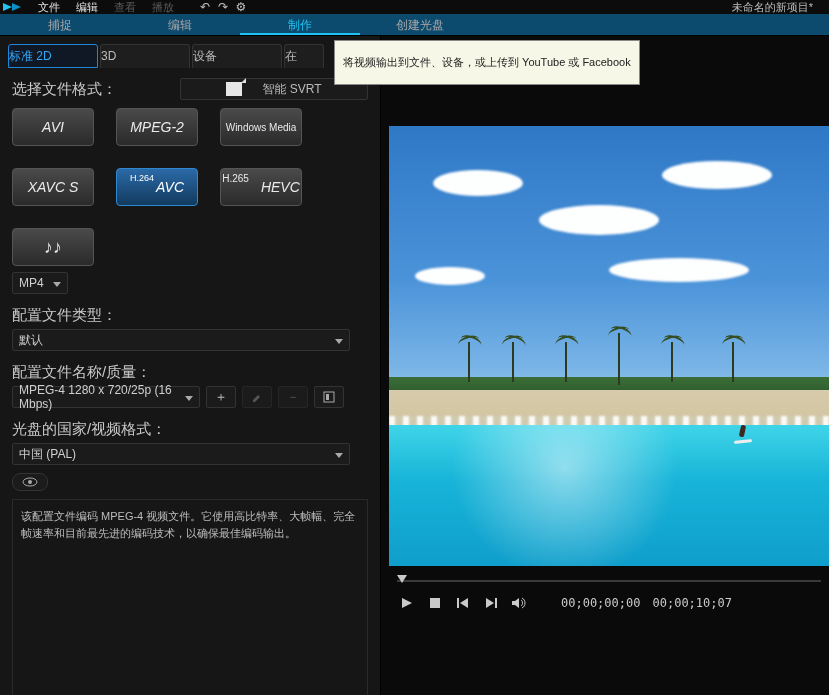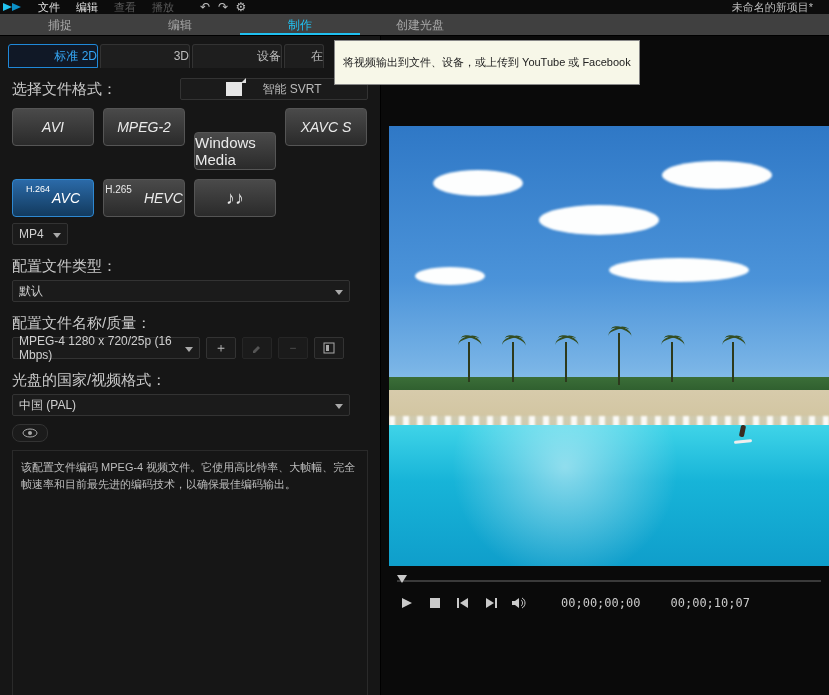--- a/index.html
+++ b/index.html
@@ -7,43 +7,43 @@
   
   .menubar{height:14px;display:flex;align-items:center;padding:0 2px;background:#0c0c0c;}
   .menubar .logo{width:24px;height:14px;position:relative;margin-right:4px;}
   .menubar .logo svg{display:block;}
   .menu-item{color:#e0e0e0;padding:0 8px;font-size:11px;line-height:14px;cursor:pointer;}
   .menu-item.dim{color:#5a5a5a;}
   .menu-icon{width:18px;display:flex;justify-content:center;color:#bfbfbf;font-size:12px;cursor:pointer;}
   .menubar .spacer{flex:1;}
   .project-title{color:#bcbcbc;font-size:11px;padding-right:14px;}
   
-  .workflow{height:22px;display:flex;background:#404040;border-bottom:1px solid #000;}
+  .workflow{height:22px;display:flex;background:#0c4a6e;border-bottom:1px solid #000;}
   .wf-tab{flex:0 0 120px;text-align:center;line-height:22px;font-size:12px;color:#a7a7a7;border-bottom:2px solid transparent;cursor:pointer;}
   .wf-tab.active{color:#20c0f0;border-bottom:2px solid #20c0f0;}
   
   .main{display:flex;height:calc(695px - 14px - 22px);}
   .left{width:383px;background:#161616;display:flex;flex-direction:column;border-right:1px solid #000;}
   .right{flex:1;background:#0a0a0a;display:flex;flex-direction:column;position:relative;}
   
   .outtabs{display:flex;height:24px;margin:8px 8px 0 8px;}
-  .outtab{flex:0 0 90px;height:24px;line-height:22px;text-align:right;background:#1e1e1e;color:#bdbdbd;border:1px solid #333;border-bottom:none;cursor:pointer;font-size:12px;border-radius:3px 3px 0 0;margin-right:2px;}
+  .outtab{flex:0 0 90px;height:24px;line-height:22px;text-align:left;background:#1e1e1e;color:#bdbdbd;border:1px solid #333;border-bottom:none;cursor:pointer;font-size:12px;border-radius:3px 3px 0 0;margin-right:2px;}
   .outtab.active{background:#101826;border:1px solid #1f88d8;color:#35a6f4;}
   .tooltip{position:absolute;left:334px;top:40px;background:#f7f7e8;color:#222;border:1px solid #888;padding:14px 8px;font-size:11px;white-space:nowrap;z-index:20;}
   
   .left-body{flex:1;overflow:hidden;padding:10px 12px;}
   .row{display:flex;align-items:center;margin-bottom:8px;}
   .label{color:#c9c9c9;font-size:15px;}
   .svrt-btn{margin-left:auto;width:188px;height:22px;background:#1b1b1b;border:1px solid #333;display:flex;align-items:center;justify-content:center;color:#bbb;font-size:12px;cursor:pointer;border-radius:2px;gap:20px;}
   .svrt-icon{width:16px;height:14px;background:#e6e6e6;position:relative;}
   .svrt-icon:after{content:"";position:absolute;right:-4px;top:-4px;width:0;height:0;border-left:5px solid transparent;border-bottom:5px solid #ddd;}
   
-  .fmt-grid{display:flex;flex-wrap:wrap;gap:9px;margin-bottom:6px;}
+  .fmt-grid{display:flex;flex-wrap:wrap;gap:22px;margin-bottom:6px;}
   .fmt{width:82px;height:38px;border-radius:4px;background:linear-gradient(#4a4a4a,#2a2a2a);border:1px solid #555;display:flex;align-items:center;justify-content:center;color:#eaeaea;font-style:italic;font-size:14px;cursor:pointer;}
-  .fmt.small{font-size:15px;font-style:normal;margin-top:24px;}
+  .fmt.small{font-size:10px;font-style:normal;}
   .fmt.sel{background:linear-gradient(#2b6aa8,#123a5e);border:1px solid #2e88d1;color:#fff;}
   
   .dd{height:22px;background:#1b1b1b;border:1px solid #333;color:#cfcfcf;display:flex;align-items:center;padding:0 6px;border-radius:2px;cursor:pointer;position:relative;font-size:12px;}
   .dd:after{content:"";position:absolute;right:6px;top:9px;width:0;height:0;border-left:4px solid transparent;border-right:4px solid transparent;border-top:5px solid #aaa;}
   .dd-w-70{width:56px;}
   .dd-full{width:338px;}
   .dd-180{width:188px;}
   .section{margin-top:12px;}
   .icon-btn{width:30px;height:22px;background:#1b1b1b;border:1px solid #333;border-radius:2px;display:flex;align-items:center;justify-content:center;color:#bbb;cursor:pointer;margin-left:6px;font-size:13px;}
   .icon-btn.dim{color:#555;border-color:#262626;}
@@ -68,21 +68,21 @@
   .surfer{position:absolute;top:68%;right:18%;width:14px;height:20px;}
   .surfer .body{width:5px;height:12px;background:#3a2a20;border-radius:2px;transform:rotate(12deg);position:absolute;left:4px;}
   .surfer .board{width:18px;height:3px;background:#eee;position:absolute;top:15px;left:-2px;border-radius:2px;transform:rotate(-6deg);}
   
   .timeline{height:18px;position:relative;margin:6px 8px 0 8px;}
   .timeline .track{position:absolute;left:0;right:0;top:8px;height:2px;background:#3a3a3a;}
   .timeline .thumb{position:absolute;left:0;top:3px;width:0;height:0;border-left:5px solid transparent;border-right:5px solid transparent;border-top:8px solid #c9c9c9;}
   .controls{height:26px;display:flex;align-items:center;gap:12px;padding:0 10px;color:#cacaca;}
   .pc{cursor:pointer;display:flex;align-items:center;justify-content:center;width:16px;height:16px;}
   .timecode{font-family:Consolas,monospace;font-size:12px;}
-  .timecode+.timecode{margin-left:18px;}
+  .timecode+.timecode{}
   svg{display:block;}
 </style>
 </head>
 <body>
 
 <div class="menubar">
   <span class="logo">
     <svg width="24" height="14">
         <polygon points="1,3 10,7 1,11" fill="#22c3ef"></polygon>
         <polygon points="10,3 19,7 10,11" fill="#0c8fc7"></polygon>

